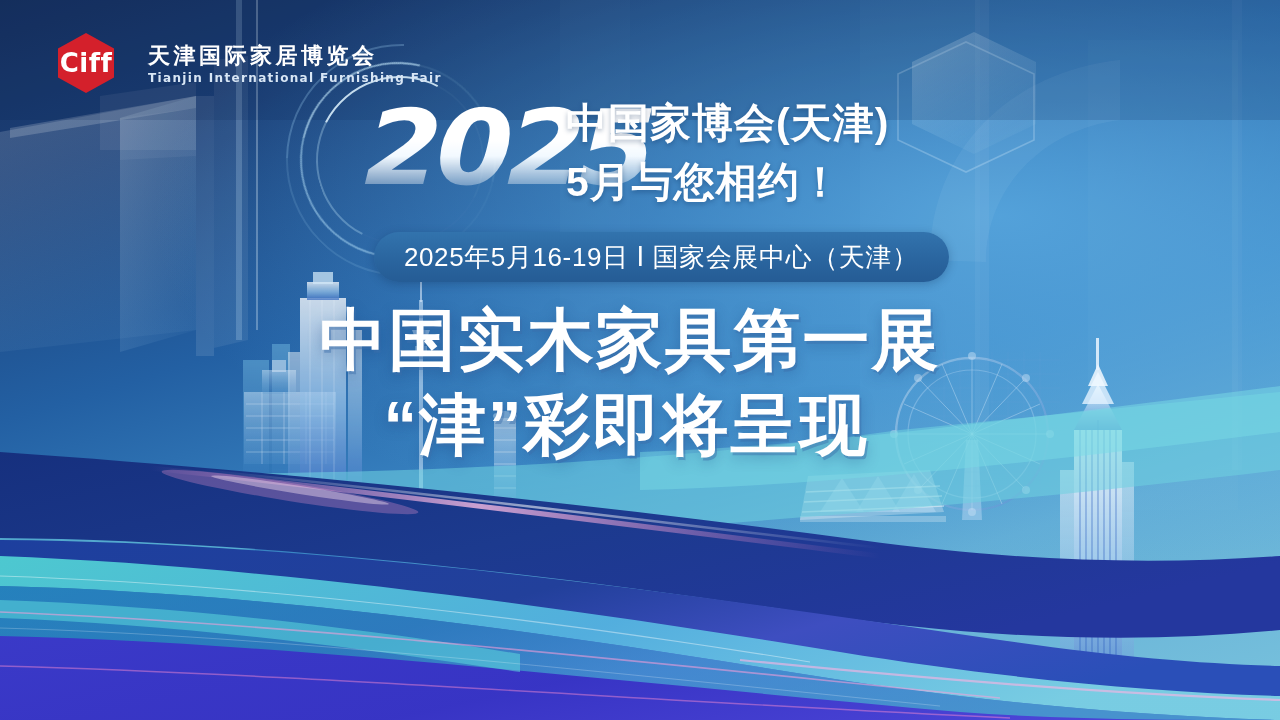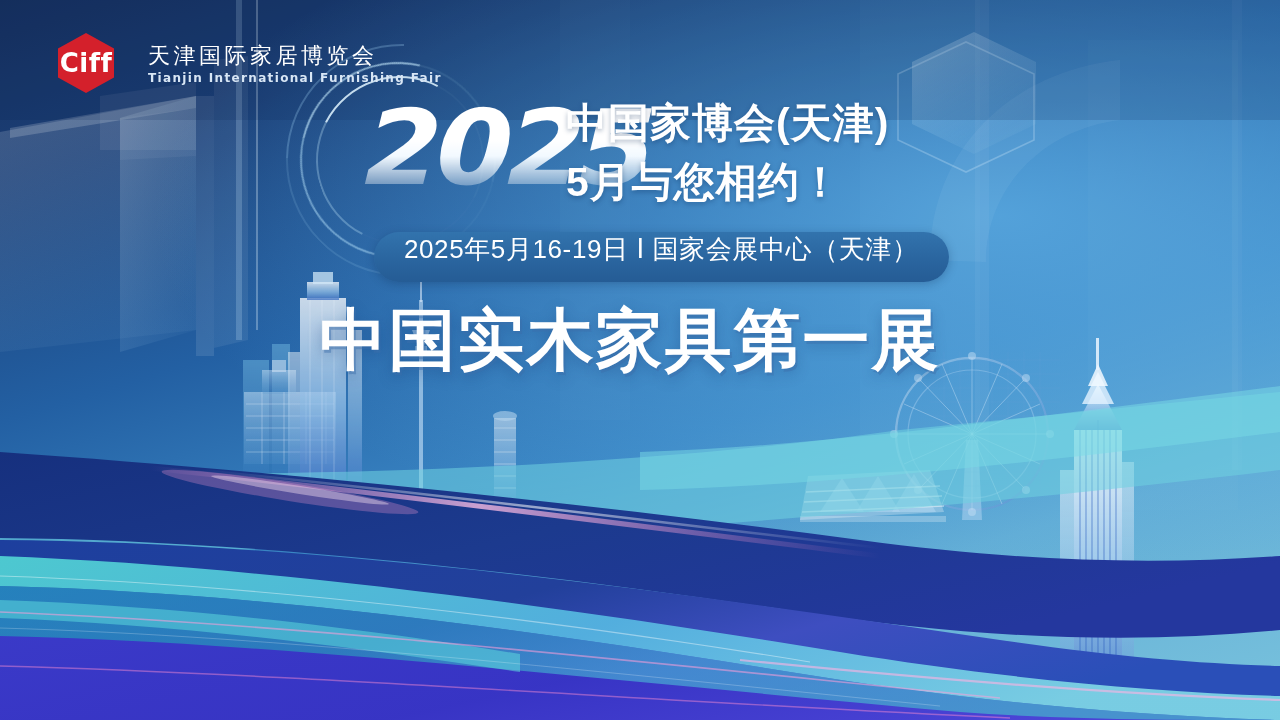--- a/index.html
+++ b/index.html
@@ -30,42 +30,42 @@
           border-color:rgba(170,220,250,.26) transparent transparent rgba(170,220,250,.14);
           transform:rotate(-44deg); }
 
   
   .logo{ position:absolute; left:56px; top:32px; display:flex; align-items:center; gap:32px; }
   .logo-mark{ position:relative; width:60px; height:62px; display:flex; align-items:center; justify-content:center; }
   .hexshape{ position:absolute; inset:0; }
   .logo-word{ position:relative; color:#fff; font-size:26px; font-weight:700;
               letter-spacing:.5px; font-family:"DejaVu Sans",sans-serif; line-height:1; }
   .logo-text{ display:flex; flex-direction:column; gap:5px; padding-top:2px; }
-  .logo-cn{ color:#fff; font-size:22px; font-weight:400; letter-spacing:3.5px; line-height:1; }
+  .logo-cn{ color:#fff; font-size:22px; font-weight:700; letter-spacing:3.5px; line-height:1; }
   .logo-en{ color:#d8e6f5; font-size:12px; font-weight:700; letter-spacing:1.35px; line-height:1;
             font-family:"DejaVu Sans",sans-serif; }
 
   
   .year{
     position:absolute; left:367px; top:96px;
     font-family:"DejaVu Sans",sans-serif;
     font-size:104px; font-weight:700; font-style:italic; letter-spacing:-5px; line-height:1;
     transform:skewX(-2deg) scaleX(1.06); transform-origin:left top;
     background:linear-gradient(180deg,#ffffff 0%,#ffffff 42%,#f2f9ff 58%,rgba(255,255,255,.42) 82%,rgba(255,255,255,.06) 100%);
     -webkit-background-clip:text; background-clip:text; color:transparent;
     -webkit-text-fill-color:transparent;
   }
   .title-stack{ position:absolute; left:566px; top:100px; display:flex; flex-direction:column; gap:12px; }
   .title-line{ color:#fff; font-size:41px; font-weight:700; letter-spacing:1px; line-height:1.15;
                text-shadow:0 2px 5px rgba(8,40,85,.35); }
 
   
   .pill{
     position:absolute; left:374px; top:232px; height:50px;
-    display:flex; align-items:flex-start; padding:0 30px;
+    display:flex; align-items:center; padding:0 30px;
     border-radius:25px; background:linear-gradient(180deg,#3273ad 0%,#2a659f 55%,#255c95 100%);
     box-shadow:0 2px 10px rgba(10,40,80,.28);
   }
   .pill-text{ color:#fff; font-size:26px; font-weight:500; letter-spacing:.6px; white-space:nowrap; }
 
   
   .slogan{ position:absolute; left:0; top:300px; width:1244px; text-align:center;
            display:flex; flex-direction:column; align-items:center; gap:6px; }
   .slogan-line{
     color:#fff; font-size:67px; font-weight:700; letter-spacing:2px; line-height:1.18;
@@ -379,15 +379,16 @@
     <span class="title-line">中国家博会(天津)</span>
     <span class="title-line">5月与您相约！</span>
   </div>
 
   <div class="pill">
     <span class="pill-text">2025年5月16-19日 Ⅰ 国家会展中心（天津）</span>
   </div>
 
   <div class="slogan">
     <span class="slogan-line l1">中国实木家具第一展</span>
+    <span class="slogan-line l2">“津”彩即将呈现</span>
   </div>
 
 </div>
 
 </body></html>

